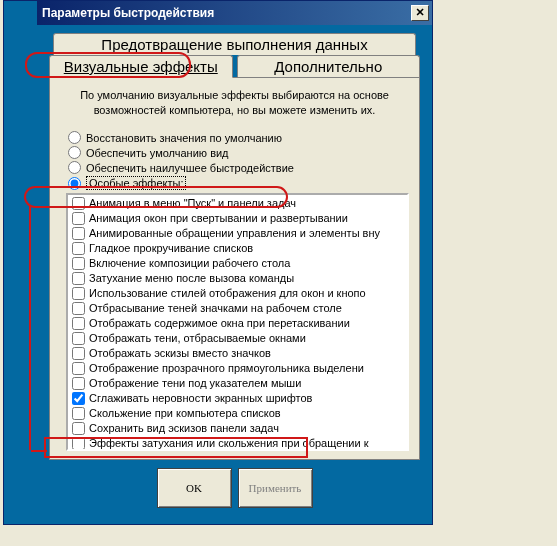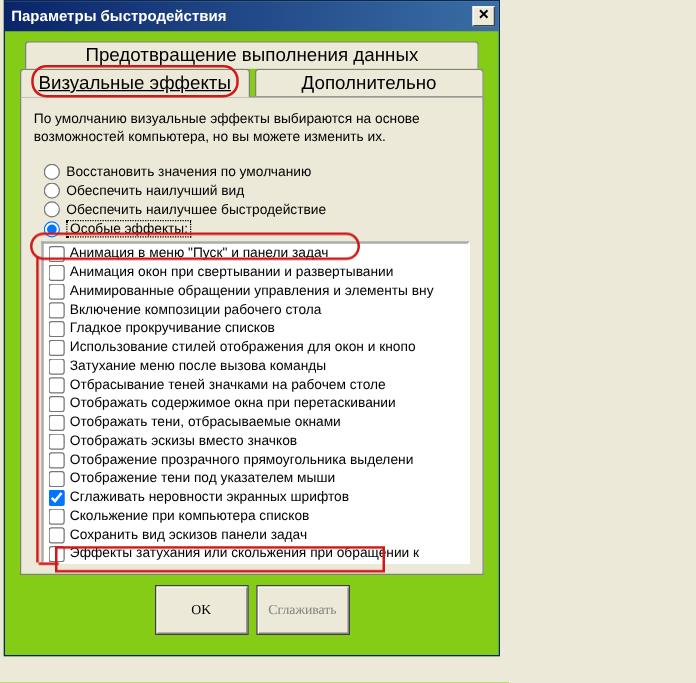--- a/index.html
+++ b/index.html
@@ -9,21 +9,22 @@
     background: #ece9d8;
     width: 557px;
     height: 546px;
     overflow: hidden;
     position: relative;
   }
   .dialog {
     border: 1px solid #0a246a;
     width: 395px;
     margin-left: 3px;
-    background: #84cc16;
+    background: #0369a1;
+    padding-left: 33px;
   }
   .titlebar {
     background: linear-gradient(to right, #0a246a, #3a6ea5);
     color: #fff;
     font-weight: bold;
     font-size: 12px;
     padding: 3px 3px 3px 5px;
     display: flex;
     justify-content: space-between;
     align-items: center;
@@ -86,20 +87,21 @@
   .tabpanel {
     border: 1px solid #808080;
     padding: 10px 10px 8px 10px;
     background: #ece9d8;
     position: relative;
     z-index: 2;
   }
   .desc {
     margin-bottom: 12px;
     line-height: 1.35;
+    text-align: center;
   }
   .radios {
     margin-left: 8px;
   }
   .radio-row {
     display: flex;
     align-items: flex-end;
     padding: 1px 0;
   }
   .radio-row input {
@@ -205,21 +207,21 @@
     <div class="tabpanel">
       <div class="desc">По умолчанию визуальные эффекты выбираются на основе возможностей компьютера, но вы можете изменить их.</div>
 
       <div class="radios">
         <label class="radio-row">
           <input type="radio" name="mode" style="">
           <span>Восстановить значения по умолчанию</span>
         </label>
         <label class="radio-row">
           <input type="radio" name="mode" style="">
-          <span>Обеспечить наилучший вид</span>
+          <span>Обеспечить умолчанию вид</span>
         </label>
         <label class="radio-row">
           <input type="radio" name="mode" style="">
           <span>Обеспечить наилучшее быстродействие</span>
         </label>
         <label class="radio-row">
           <input type="radio" name="mode" checked="" style="">
           <span class="dotted">Особые эффекты:</span>
         </label>
       </div>
@@ -233,33 +235,33 @@
             <label class="check-row">
               <input type="checkbox" style="">
               <span>Анимация окон при свертывании и развертывании</span>
             </label>
             <label class="check-row">
               <input type="checkbox" style="">
               <span>Анимированные обращении управления и элементы вну</span>
             </label>
             <label class="check-row">
               <input type="checkbox" style="">
+              <span>Гладкое прокручивание списков</span>
+            </label>
+            <label class="check-row">
+              <input type="checkbox" style="">
               <span>Включение композиции рабочего стола</span>
             </label>
             <label class="check-row">
               <input type="checkbox" style="">
-              <span>Гладкое прокручивание списков</span>
+              <span>Затухание меню после вызова команды</span>
             </label>
             <label class="check-row">
               <input type="checkbox" style="">
               <span>Использование стилей отображения для окон и кнопо</span>
-            </label>
-            <label class="check-row">
-              <input type="checkbox" style="">
-              <span>Затухание меню после вызова команды</span>
             </label>
             <label class="check-row">
               <input type="checkbox" style="">
               <span>Отбрасывание теней значками на рабочем столе</span>
             </label>
             <label class="check-row">
               <input type="checkbox" style="">
               <span>Отображать содержимое окна при перетаскивании</span>
             </label>
             <label class="check-row">
@@ -293,21 +295,21 @@
             <label class="check-row">
               <input type="checkbox" style="">
               <span>Эффекты затухания или скольжения при обращении к</span>
             </label>
           </div>
       </div>
     </div>
 
     <div class="btnbar">
       <button class="winbtn">OK</button>
-      <button class="winbtn disabled">Сглаживать</button>
+      <button class="winbtn disabled">Применить</button>
     </div>
   </div>
 </div>
 
 <div class="hl" id="hl-tab"></div>
 <div class="hl" id="hl-radio"></div>
 <div class="hl" id="hl-check"></div>
 <div class="hl-line"></div>
 
 </body></html>

